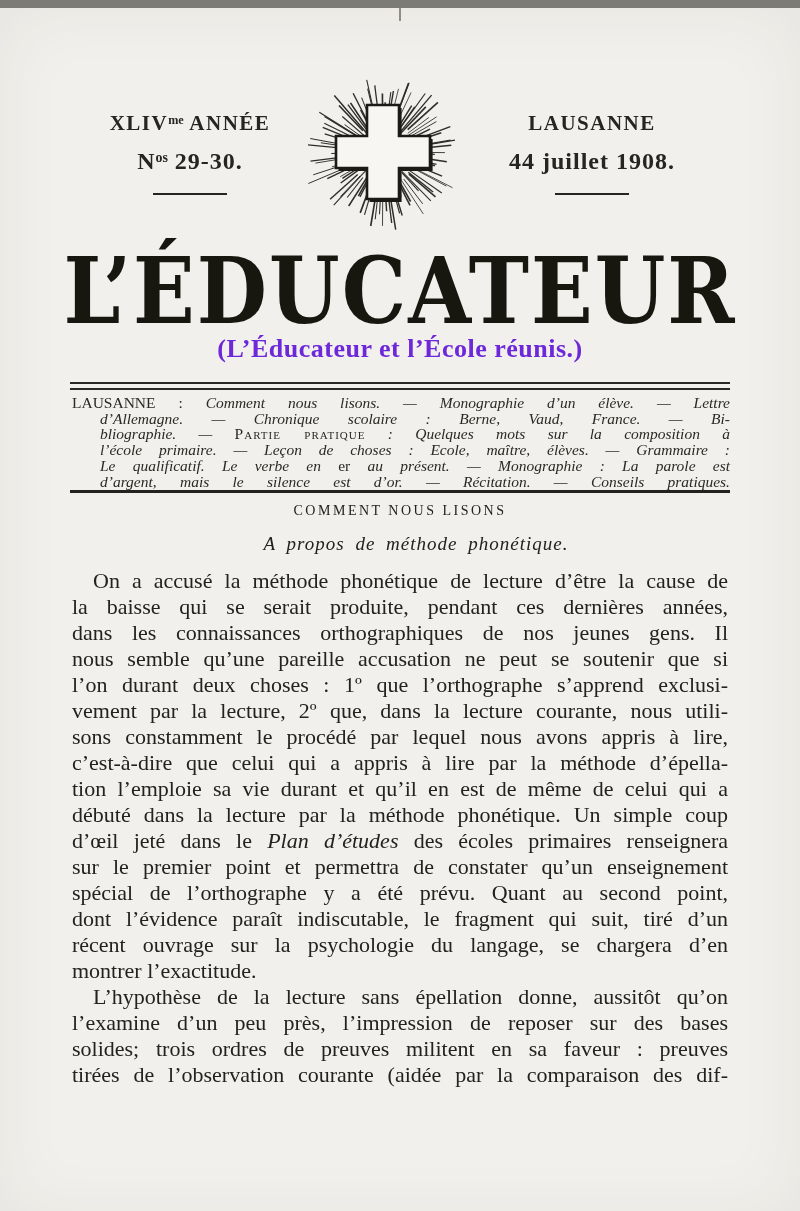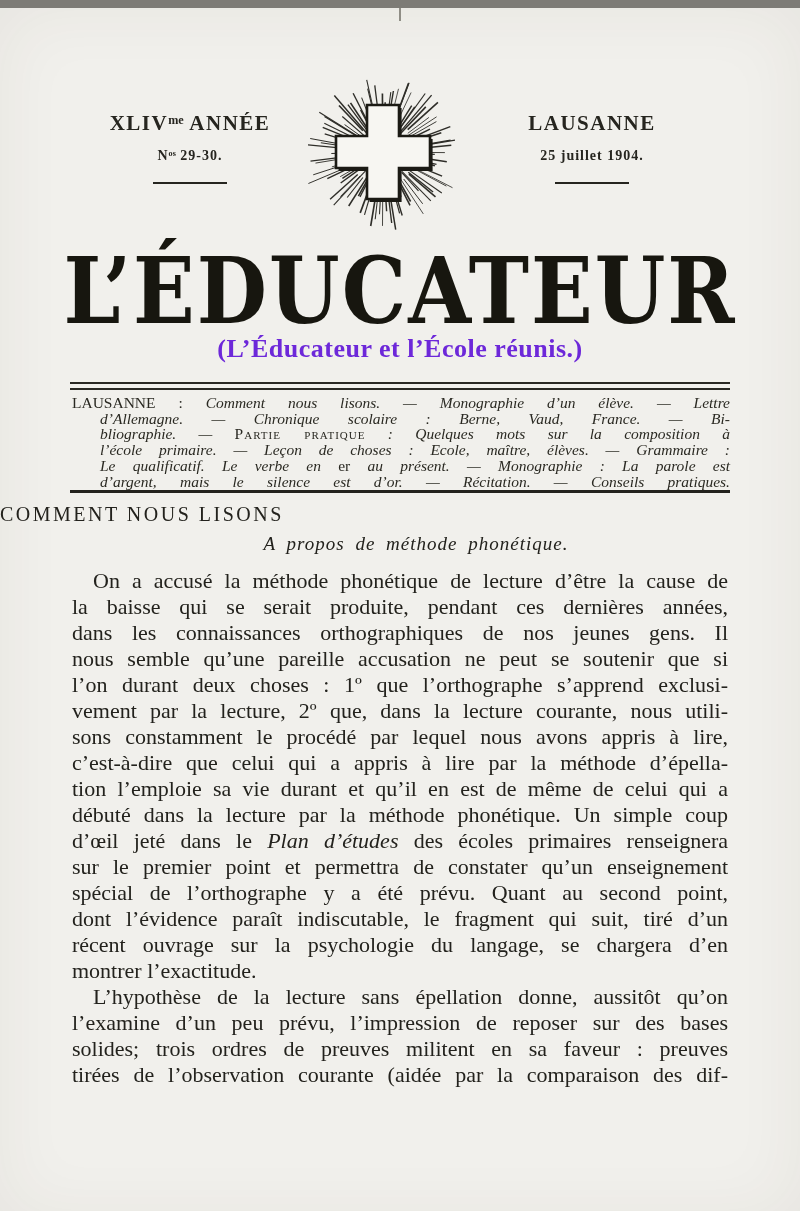--- a/index.html
+++ b/index.html
@@ -12,21 +12,21 @@
     box-shadow:inset 0 0 70px rgba(60,55,40,.06);
   }
   .fold-mark{position:absolute;left:399px;top:0;width:2px;height:13px;background:#8f8d85;}
   .scan-edge{position:absolute;left:0;right:0;bottom:0;height:8px;background:#fdfdfc;}
 
   
   .hdr-block{position:absolute;top:103px;text-align:center;color:var(--ink,#23221d);}
   .hdr-left{left:60px;width:260px;}
   .hdr-right{left:472px;width:240px;}
   .hdr-line1{font-size:21px;font-weight:700;letter-spacing:1.5px;}
-  .hdr-line2{font-size:14px;font-weight:700;letter-spacing:1px;margin-top:12px;}
+  .hdr-line2{font-size:24px;font-weight:700;letter-spacing:1px;margin-top:12px;}
   .hdr-rule{width:74px;height:2px;background:var(--ink,#23221d);margin:18px auto 0;}
   .sup{font-size:58%;vertical-align:0.5em;letter-spacing:0;}
 
   .emblem{position:absolute;left:300px;top:56px;width:166px;height:176px;}
   .emblem svg{width:100%;height:100%;}
 
   
   .journal-title{
     position:absolute;top:229px;left:0;width:100%;text-align:center;
     font-family:"DejaVu Serif",serif;font-weight:700;font-size:81px;
@@ -46,22 +46,22 @@
   
   .sommaire{position:absolute;top:387px;left:72px;width:658px;
     font-style:italic;font-size:15.5px;line-height:15.7px;color:#2a2922;}
   .sommaire .tline{text-align:justify;text-align-last:justify;padding-left:28px;}
   .sommaire .tline:first-child{padding-left:0;}
   .rm{font-style:normal;}
   .it{font-style:italic;}
   .sc{font-style:normal;font-variant:small-caps;letter-spacing:1px;}
 
   
-  .article-title{position:absolute;top:495px;left:0;width:100%;text-align:left;
-    font-size:20px;letter-spacing:2.5px;color:#23221d;}
+  .article-title{position:absolute;top:495px;left:0;width:100%;text-align:center;
+    font-size:14px;letter-spacing:2.5px;color:#23221d;}
   .article-subtitle{position:absolute;top:525px;left:16px;width:100%;text-align:center;
     font-size:19px;font-style:italic;letter-spacing:1px;word-spacing:5px;color:#23221d;}
   .body-text{position:absolute;top:560px;left:72px;width:656px;
     font-size:22px;line-height:26px;color:#23221d;}
   .para{margin:0;}
   .tline{text-align:justify;text-align-last:justify;}
   .para .tline:first-child{text-indent:21px;}
   .tlast{text-align-last:left;}
 </style>
 </head>
@@ -177,21 +177,21 @@
           <line x1="31.5" y1="-5.2" x2="72.0" y2="-11.8" stroke="#2e2d28" stroke-width="1.22"></line>
           <line x1="32.6" y1="-3.2" x2="68.3" y2="-6.8" stroke="#2e2d28" stroke-width="1.64"></line>
         </g>
       <path d="M-16,-47 h32 v31 h31 v32 h-31 v31 h-32 v-31 h-31 v-32 h31 z" transform="translate(2.6,3)" fill="#1b1a14"></path>
       <path d="M-16,-47 h32 v31 h31 v32 h-31 v31 h-32 v-31 h-31 v-32 h31 z" fill="#f7f6f2" stroke="#1b1a14" stroke-width="2.6"></path>
     </svg>
   </div>
 
   <div class="hdr-block hdr-right">
     <div class="hdr-line1">LAUSANNE</div>
-    <div class="hdr-line2">25 juillet 1904.</div>
+    <div class="hdr-line2">44 juillet 1908.</div>
     <div class="hdr-rule"></div>
   </div>
 
   <div class="journal-title">L’ÉDUCATEUR</div>
   <div class="journal-subtitle">(L’Éducateur et l’École réunis.)</div>
 
   <div class="rule-double"></div>
 
   <div class="sommaire">
       <div class="tline"><span class="rm">LAUSANNE : </span><span>Comment nous lisons. — Monographie d’un élève. — Lettre</span></div>
@@ -221,20 +221,20 @@
         <div class="tline">débuté dans la lecture par la méthode phonétique. Un simple coup</div>
         <div class="tline"><span>d’œil jeté dans le </span><span class="it">Plan d’études</span><span> des écoles primaires renseignera</span></div>
         <div class="tline">sur le premier point et permettra de constater qu’un enseignement</div>
         <div class="tline">spécial de l’orthographe y a été prévu. Quant au second point,</div>
         <div class="tline">dont l’évidence paraît indiscutable, le fragment qui suit, tiré d’un</div>
         <div class="tline">récent ouvrage sur la psychologie du langage, se chargera d’en</div>
         <div class="tline tlast">montrer l’exactitude.</div>
       </div>
     <div class="para">
         <div class="tline">L’hypothèse de la lecture sans épellation donne, aussitôt qu’on</div>
-        <div class="tline">l’examine d’un peu prévu, l’impression de reposer sur des bases</div>
+        <div class="tline">l’examine d’un peu près, l’impression de reposer sur des bases</div>
         <div class="tline">solides; trois ordres de preuves militent en sa faveur : preuves</div>
         <div class="tline">tirées de l’observation courante (aidée par la comparaison des dif-</div>
       </div>
   </div>
 
   <div class="scan-edge"></div>
 </div>
 
 </body></html>

